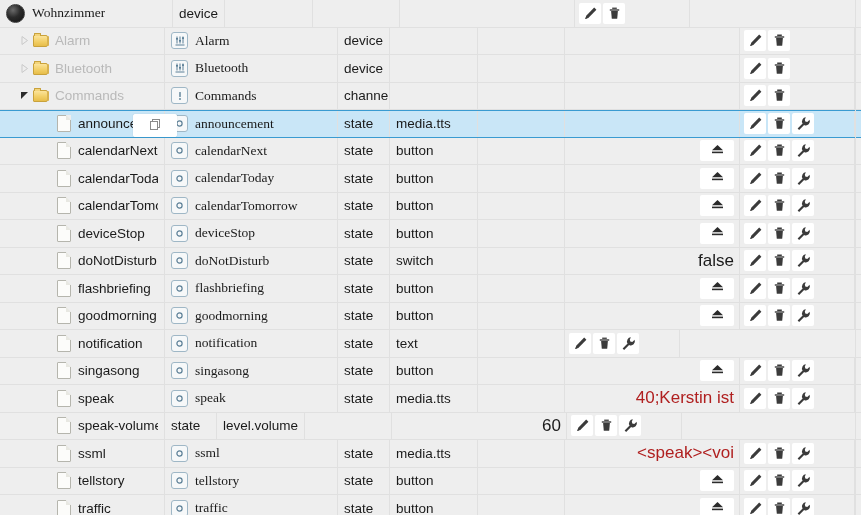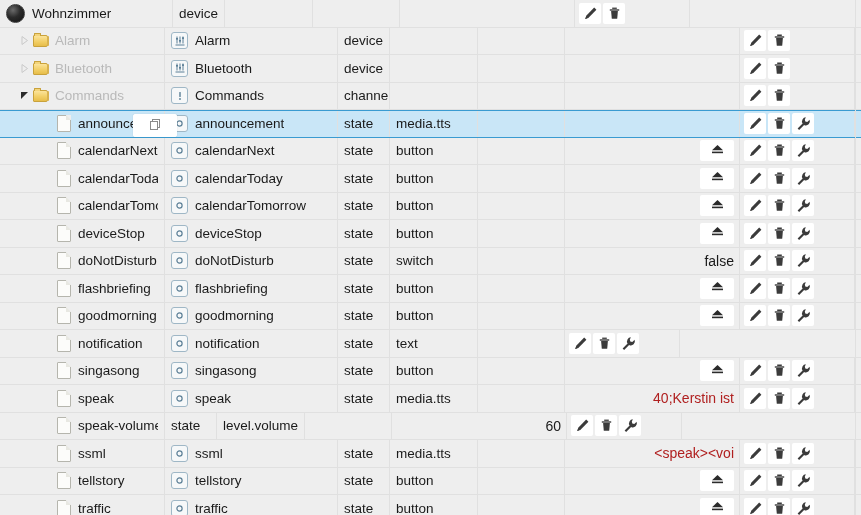--- a/index.html
+++ b/index.html
@@ -82,32 +82,32 @@
     width:17px;min-width:17px;height:17px;margin-right:7px;
     border:1px solid #9fb7c6;border-radius:3px;box-sizing:border-box;
     display:flex;align-items:center;justify-content:center;background:#f6f8f9;
   }
   .oicon svg{display:block;}
   .devdot{
     width:19px;min-width:19px;height:19px;margin-right:7px;border-radius:50%;
     background:radial-gradient(circle at 35% 30%,#6a6a6a 0%,#2b2b2b 45%,#111 100%);
     border:1px solid #3a3a3a;box-sizing:border-box;
   }
-  .nametext{overflow:hidden;white-space:nowrap;}
+  .nametext{overflow:hidden;white-space:nowrap;font-family:Liberation Serif, serif;}
 
   
   .copychip{
     position:absolute;left:133px;top:3px;width:42px;height:21px;
     background:#ffffff;border:1px solid #ffffff;border-radius:2px;
     display:flex;align-items:center;justify-content:center;
     box-shadow:0 0 0 1px rgba(0,0,0,0.02);
   }
 
   
-  .val{font-size:14px;}
+  .val{font-size:17px;}
   .val.red{color:#b02020;}
   .btnchip{
     width:34px;height:21px;background:#fff;border-radius:2px;
     display:flex;align-items:center;justify-content:center;
   }
 
   
   .abtn{
     width:22px;height:21px;background:#ffffff;border-radius:2px;margin-right:2px;
     display:flex;align-items:center;justify-content:center;

